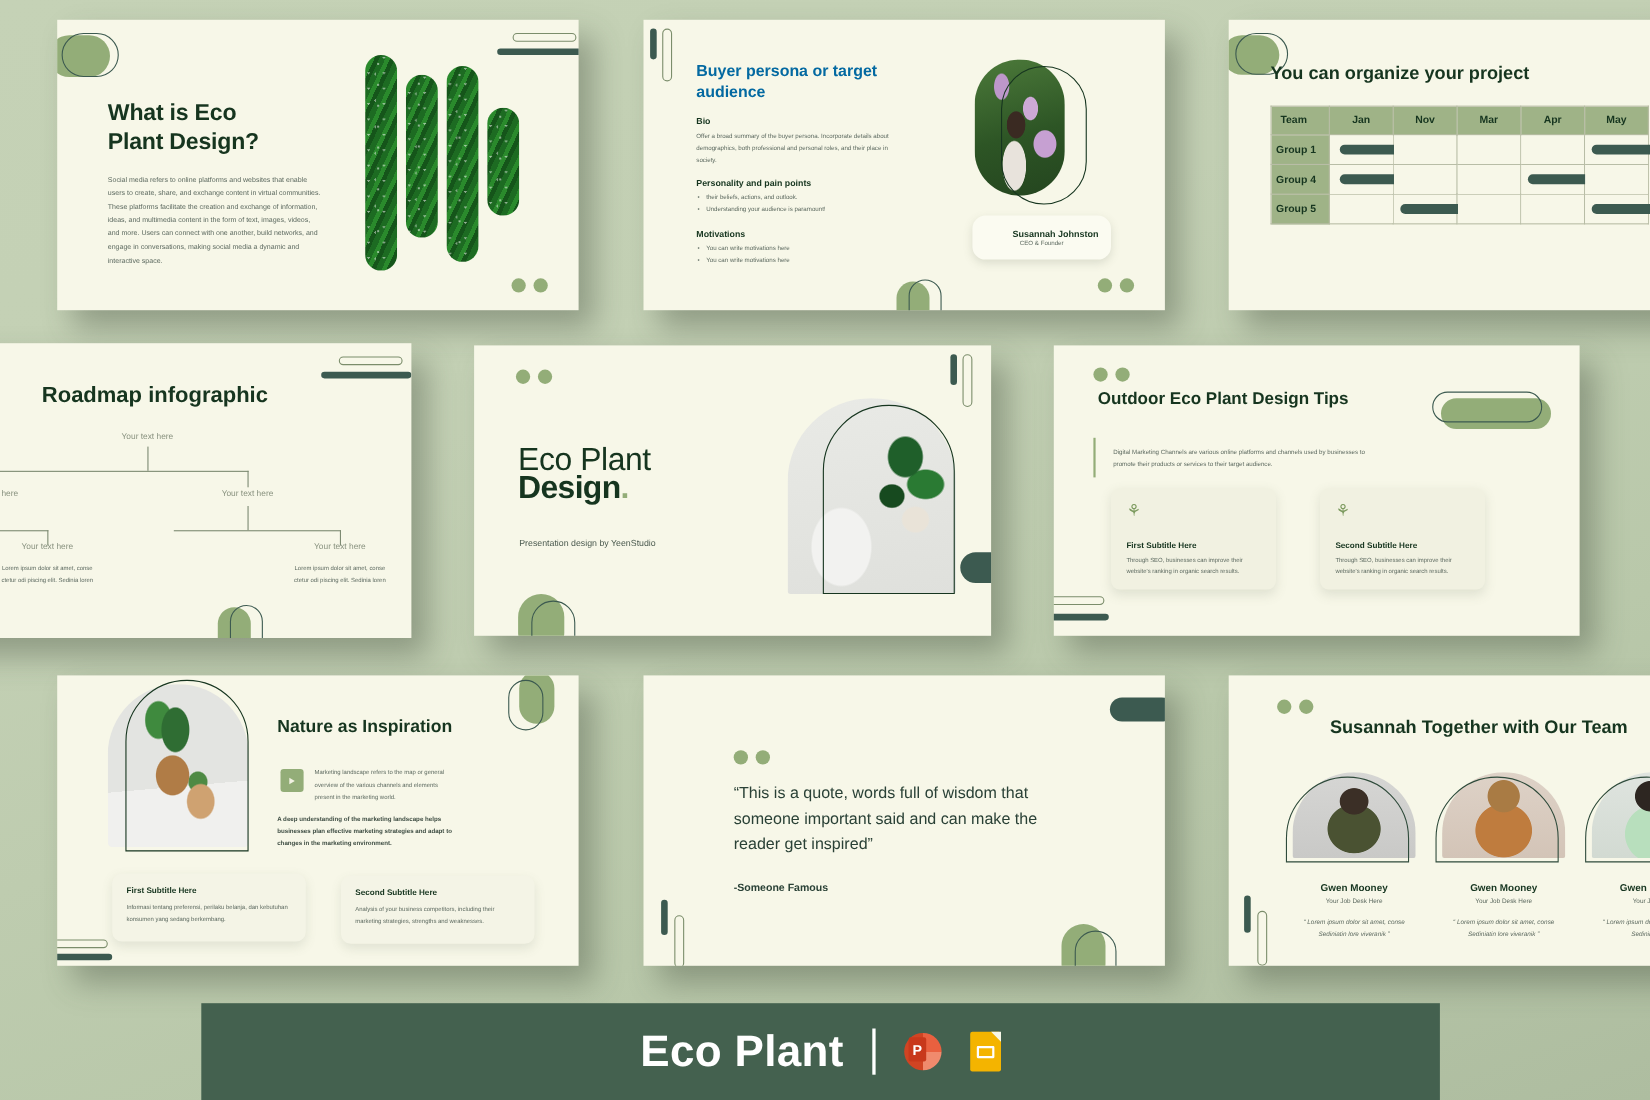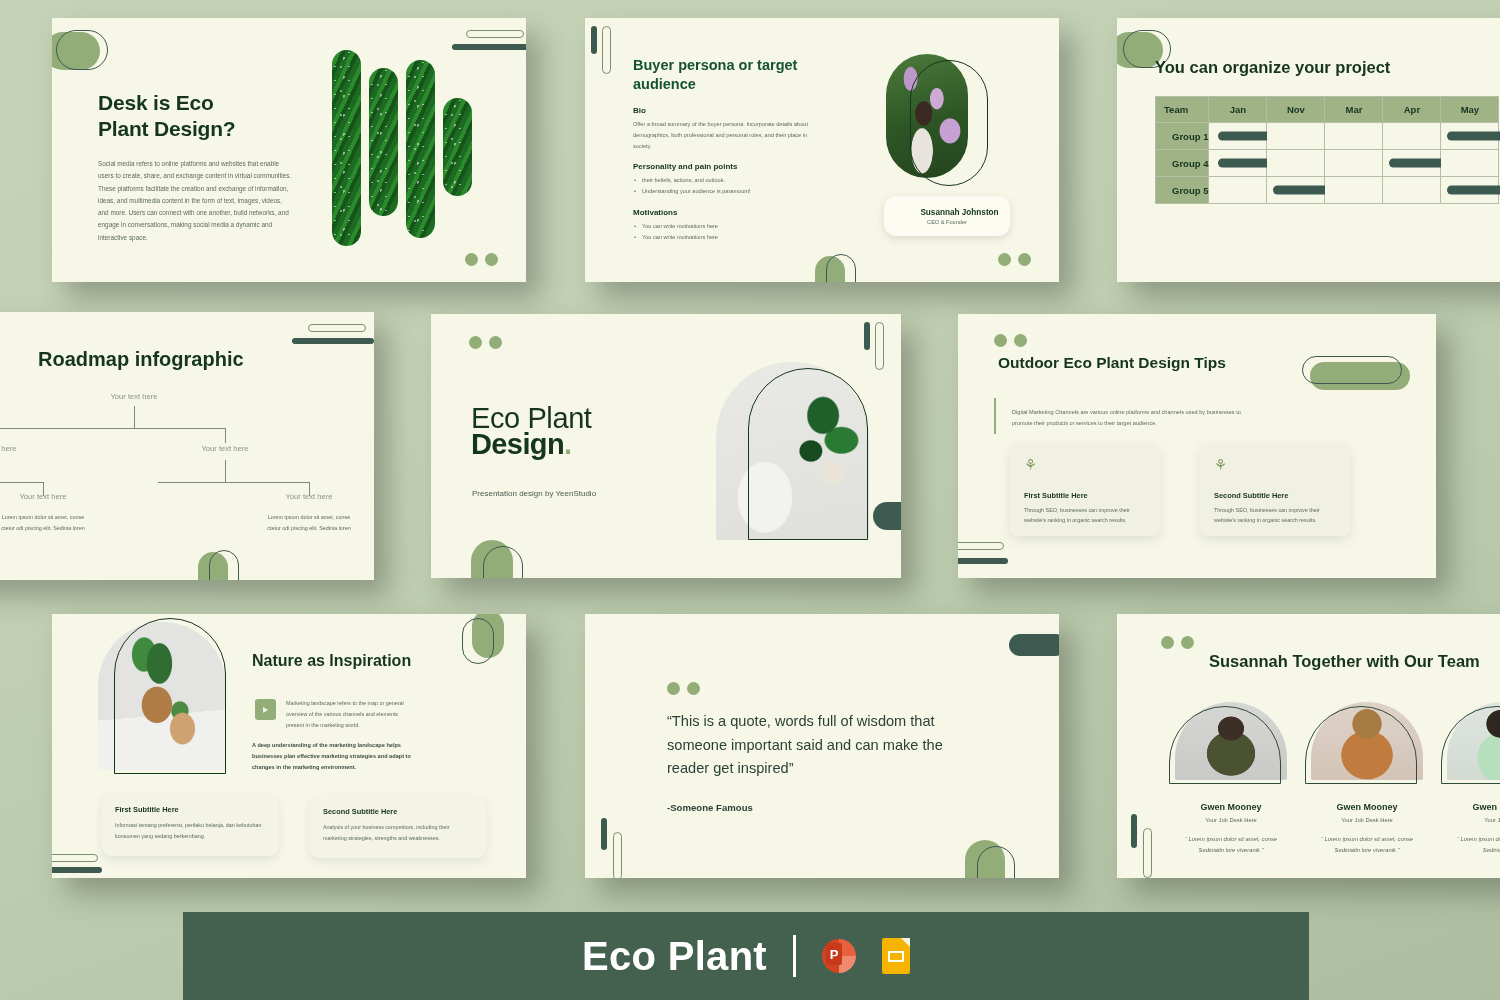--- a/index.html
+++ b/index.html
@@ -53,21 +53,21 @@
       radial-gradient(circle at 38% 72%, rgba(255,255,255,.45) 0 1px, transparent 1px),
       repeating-linear-gradient(115deg, #1d6b22 0 5px, #2a8a2c 5px 9px, #15551a 9px 13px),
       linear-gradient(180deg,#2b8c2d,#145016);
     background-size: 14px 14px, 19px 19px, 24px 24px, auto, auto;
   }
 
   
   #s2 { left: 585px; top: 18px; width: 474px; height: 264px; }
   #s2 .title {
     position: absolute; left: 48px; top: 38px; width: 210px;
-    font-size: 14.5px; font-weight: 700; line-height: 1.3; color: #14532d;
+    font-size: 14.5px; font-weight: 700; line-height: 1.3; color: #0369a1;
   }
   .sec-h { font-size: 8px; font-weight: 700; color: #16351f; }
   .sec-p { font-size: 5.6px; line-height: 1.95; color: #5d6a60; }
   .bullets { list-style: none; }
   .bullets li { font-size: 5.6px; line-height: 2.0; color: #5d6a60; position: relative; padding-left: 9px; }
   .bullets li::before { content:"•"; position:absolute; left: 1px; top:-.5px; color:#5d6a60; }
   .persona-photo {
     position: absolute; left: 886px; top: 54px; width: 82px; height: 124px;
     border-radius: 999px; overflow: hidden;
     background:
@@ -99,21 +99,21 @@
   }
   .gtable { position: absolute; left: 38px; top: 78px; border-collapse: collapse; }
   .gtable th, .gtable td { border: 1px solid #b8bda6; padding: 0; }
   .gtable th {
     background: #9fb387; color: #16351f;
     font-size: 9.5px; font-weight: 700; height: 26px; width: 58px; text-align: center;
   }
   .gtable th.teamhead { width: 53px; text-align: left; padding-left: 8px; }
   .gtable td.rowlabel {
     background: #9fb387; color: #16351f; font-size: 9.5px; font-weight: 700;
-    height: 27px; padding-left: 16px; width: 53px; white-space: nowrap;
+    height: 27px; padding-left: 4px; width: 53px; white-space: nowrap;
   }
   .gtable td.cell { background: #f7f7e8; width: 58px; position: relative; }
   .bar { position: absolute; top: 50%; transform: translateY(-50%); height: 9px; background: #3c5a50; border-radius: 999px; }
 
   
   #s4 { left: -74px; top: 312px; width: 448px; height: 268px; }
   #s4 .title {
     position: absolute; left: 112px; top: 36px;
     font-size: 20px; font-weight: 700; color: #16351f; white-space: nowrap;
   }
@@ -241,21 +241,21 @@
 <body>
 
 <div class="slide" id="s1">
   <div class="slide-inner">
     <div class="pill-fill" style="left:-8px;top:14px;width:56px;height:38px;"></div>
     <div class="pill-outline" style="left:4px;top:12px;width:52px;height:40px;"></div>
     <div class="pill-outline-light" style="left:414px;top:12px;width:58px;height:8px;"></div>
     <div class="pill-dark" style="left:400px;top:26px;width:78px;height:6px;"></div>
 
     <div class="title">
-      <span>Desk is Eco</span><br>
+      <span>What is Eco</span><br>
       <span>Plant Design?</span>
     </div>
     <div class="para">Social media refers to online platforms and websites that enable users to create, share, and exchange content in virtual communities. These platforms facilitate the creation and exchange of information, ideas, and multimedia content in the form of text, images, videos, and more. Users can connect with one another, build networks, and engage in conversations, making social media a dynamic and interactive space.</div>
 
     <div class="fernwrap">
       <div class="fern" style="left:0px;top:0px;width:29px;height:196px;"></div>
       <div class="fern" style="left:37px;top:18px;width:29px;height:148px;"></div>
       <div class="fern" style="left:74px;top:10px;width:29px;height:178px;"></div>
       <div class="fern" style="left:111px;top:48px;width:29px;height:98px;"></div>
     </div>

